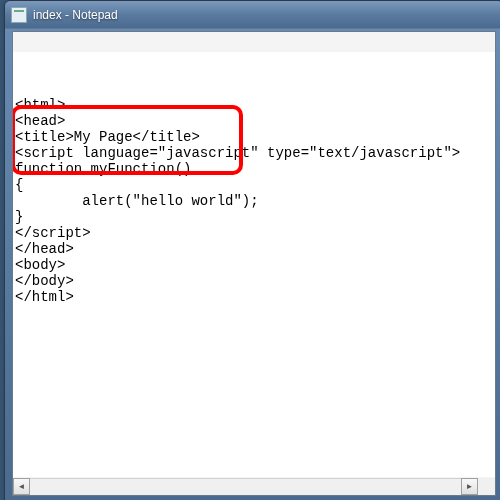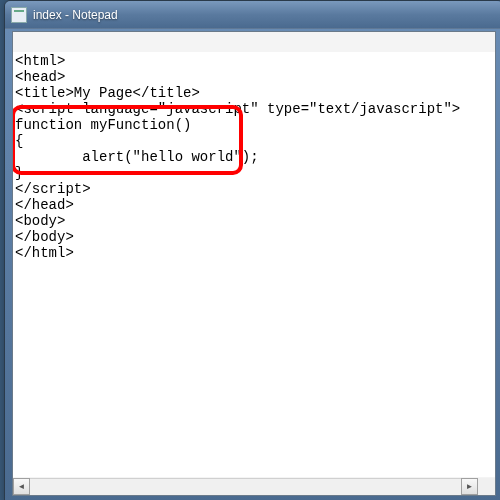--- a/index.html
+++ b/index.html
@@ -86,20 +86,21 @@
       overflow: hidden;
     }
     .editor-content {
       font-family: "Courier New", monospace;
       font-size: 14px;
       line-height: 16px;
       white-space: pre;
       padding: 1px 2px;
       color: #000;
       position: relative;
+      margin-top: 44px;
     }
     .highlight-box {
       position: absolute;
       border: 4px solid #ff0000;
       border-radius: 10px;
       pointer-events: none;
     }
     .scrollbar-h {
       position: absolute;
       left: 0;

